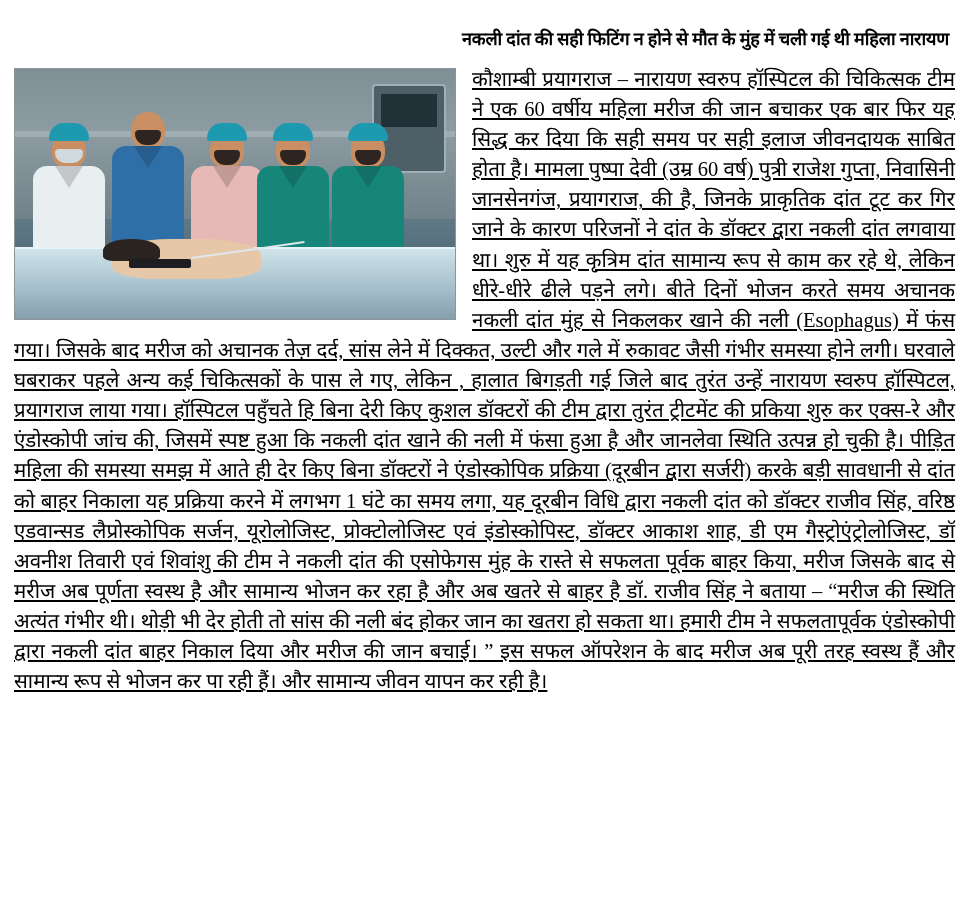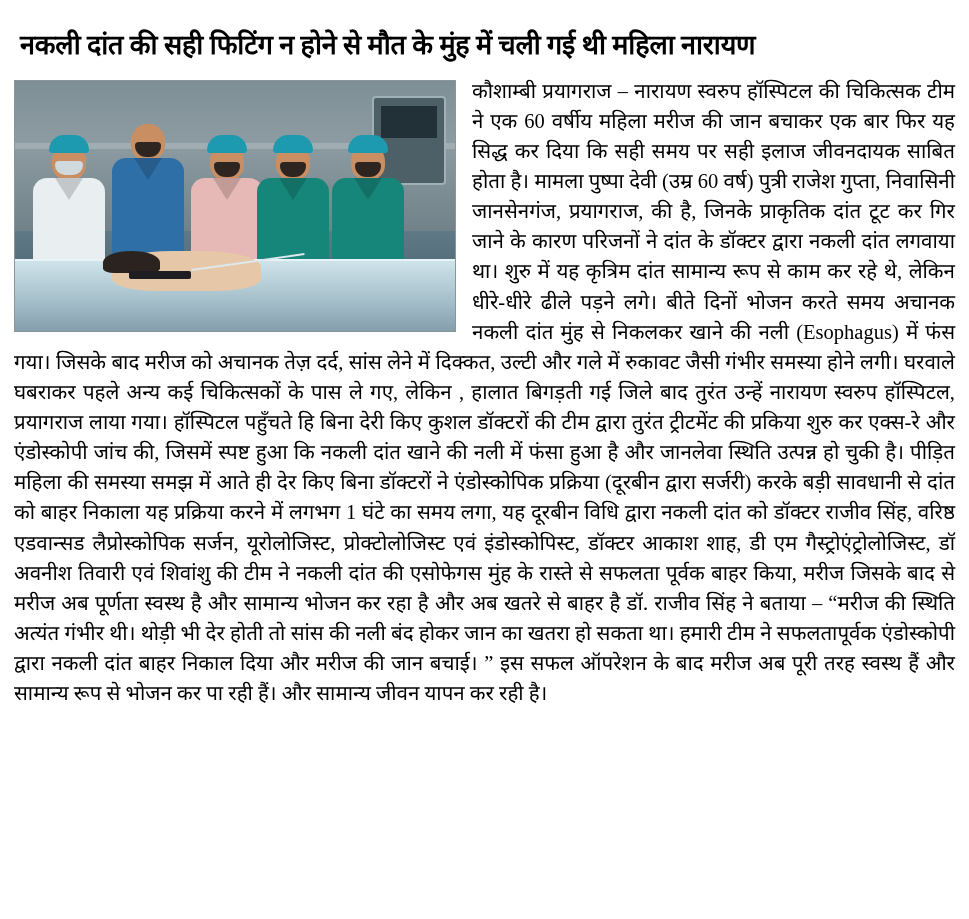--- a/index.html
+++ b/index.html
@@ -17,32 +17,33 @@
   .page {
     position: relative;
     width: 969px;
     height: 919px;
     box-sizing: border-box;
     padding: 10px 14px 6px 14px;
   }
   .headline {
     font-family: "Liberation Serif", serif;
     font-weight: bold;
-    font-size: 27px;
+    font-size: 18px;
     line-height: 1.32;
-    text-align: left;
+    text-align: right;
     letter-spacing: -0.2px;
     margin: 18px 6px 12px 6px;
     color: #000;
   }
   .headline .l1 { display: block; }
   .headline .l2 { display: block; }
 
   .body-wrap {
     margin-top: 8px;
+    text-decoration: underline;
   }
 
   .photo {
     float: left;
     width: 440px;
     height: 250px;
     margin: 4px 16px 6px 0;
     position: relative;
     overflow: hidden;
     background: #6d7d86;

